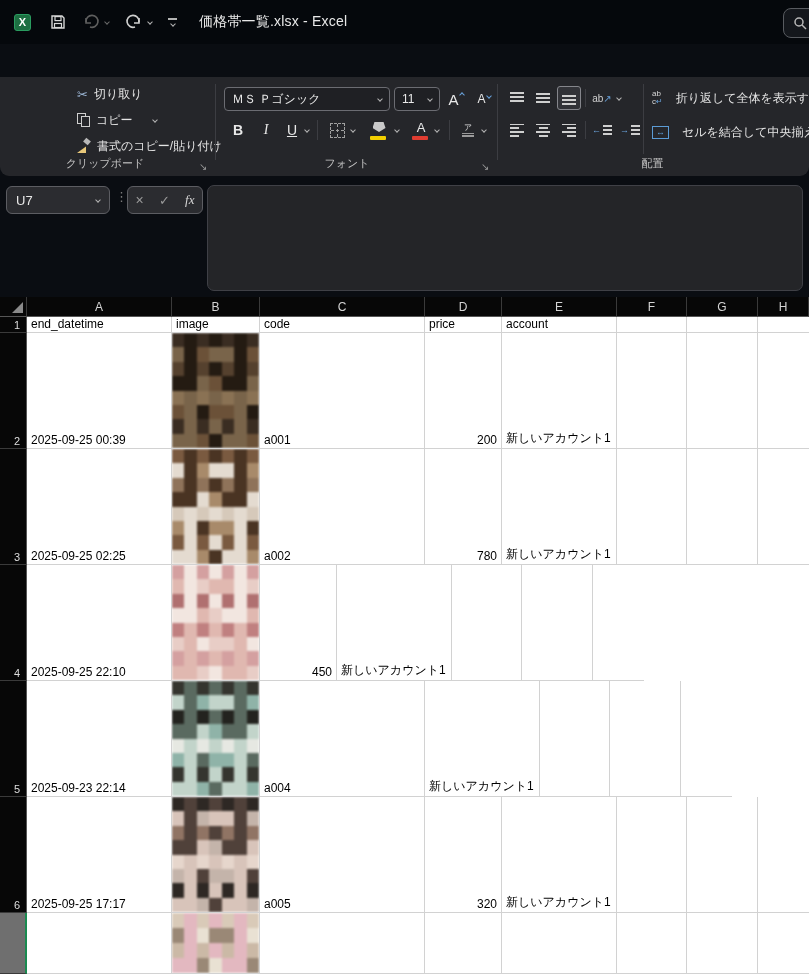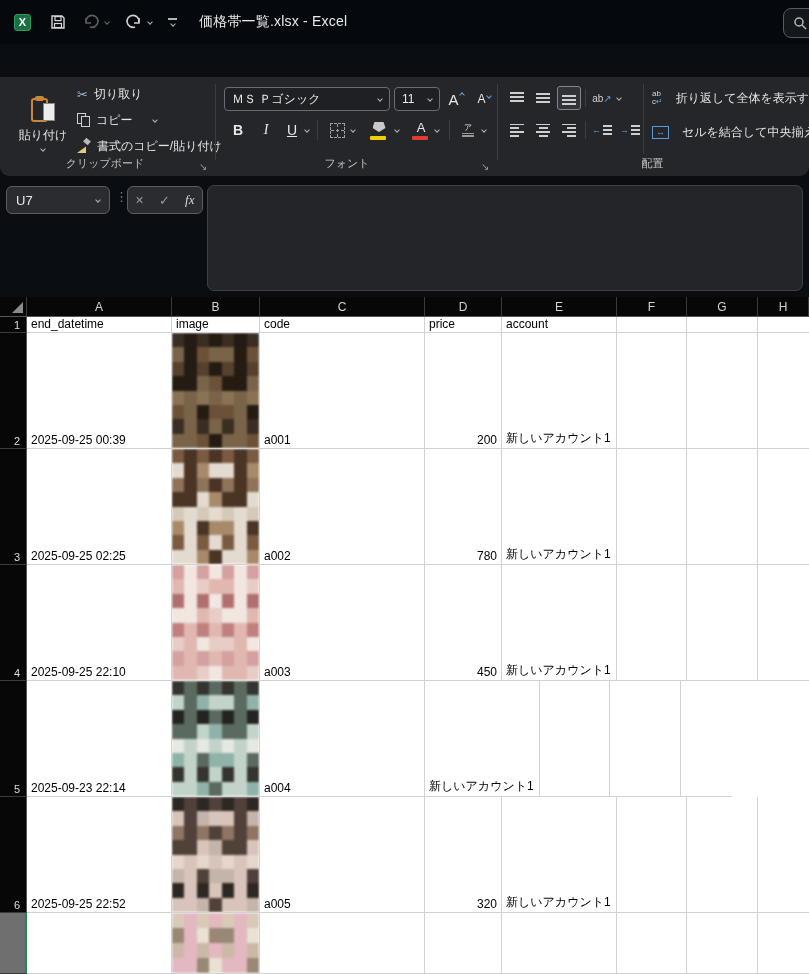--- a/index.html
+++ b/index.html
@@ -151,29 +151,20 @@
       <svg width="14" height="14" viewBox="0 0 14 14">
           <circle cx="6" cy="6" r="4" fill="none" stroke="#b8b8b8" stroke-width="1.5"></circle>
           <line x1="9" y1="9" x2="13" y2="13" stroke="#b8b8b8" stroke-width="1.5"></line>
         </svg>
     </div>
   </div>
 
 
   <div class="ribbon">
 
-    <div class="paste-btn">
-      <div class="clip-ic">
-          <i class="board"></i>
-          <i class="clip"></i>
-          <i class="page"></i>
-        </div>
-      <span class="rbtn-label">貼り付け</span>
-      <span class="chev sm"></span>
-    </div>
     <div class="mini-row" style="left:77px; top:7px;">
       <span class="scissors">✂</span>
       <span class="rbtn-label">切り取り</span>
     </div>
     <div class="mini-row" style="left:77px; top:33px;">
       <span class="copy-ic">
           <i></i>
           <i></i>
         </span>
       <span class="rbtn-label">コピー</span>
@@ -579,21 +570,20 @@
             <div style="background: rgb(212, 160, 160);"></div>
             <div style="background: rgb(224, 184, 176);"></div>
             <div style="background: rgb(224, 184, 176);"></div>
             <div style="background: rgb(232, 205, 198);"></div>
             <div style="background: rgb(242, 230, 224);"></div>
             <div style="background: rgb(224, 184, 176);"></div>
             <div style="background: rgb(224, 184, 176);"></div>
             <div style="background: rgb(232, 205, 198);"></div>
           </div>
         </div>
-      <div class="gc w3">a003</div>
       <div class="gc w4 num">450</div>
       <div class="gc w5">新しいアカウント1</div>
       <div class="gc w6"></div>
       <div class="gc w7"></div>
       <div class="gc w8"></div>
     </div>
     <div class="grow" style="height:116px;">
       <div class="rh w0">5</div>
       <div class="gc w1">2025-09-23 22:14</div>
       <div class="gc w2 img">
@@ -657,21 +647,21 @@
           </div>
         </div>
       <div class="gc w3">a004</div>
       <div class="gc w5">新しいアカウント1</div>
       <div class="gc w6"></div>
       <div class="gc w7"></div>
       <div class="gc w8"></div>
     </div>
     <div class="grow" style="height:116px;">
       <div class="rh w0">6</div>
-      <div class="gc w1">2025-09-25 22:52</div>
+      <div class="gc w1">2025-09-25 17:17</div>
       <div class="gc w2 img">
           <div class="mosaic">
             <div style="background: rgb(46, 40, 36);"></div>
             <div style="background: rgb(80, 65, 58);"></div>
             <div style="background: rgb(46, 40, 36);"></div>
             <div style="background: rgb(80, 65, 58);"></div>
             <div style="background: rgb(46, 40, 36);"></div>
             <div style="background: rgb(80, 65, 58);"></div>
             <div style="background: rgb(46, 40, 36);"></div>
             <div style="background: rgb(216, 196, 186);"></div>

